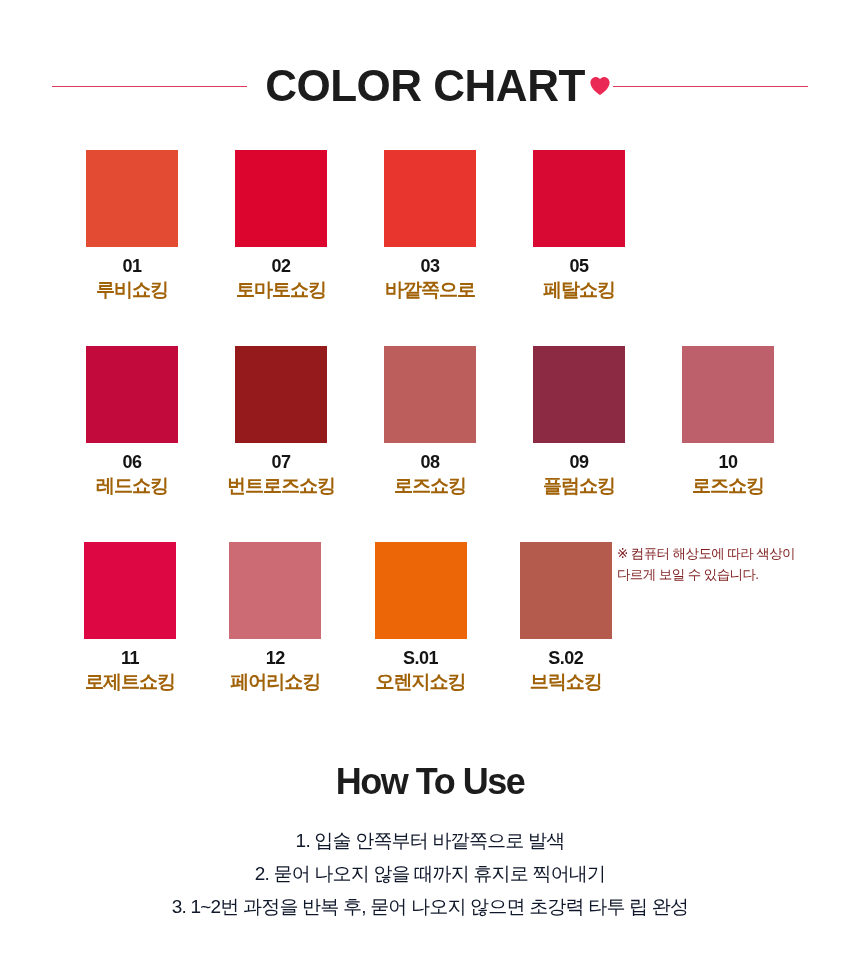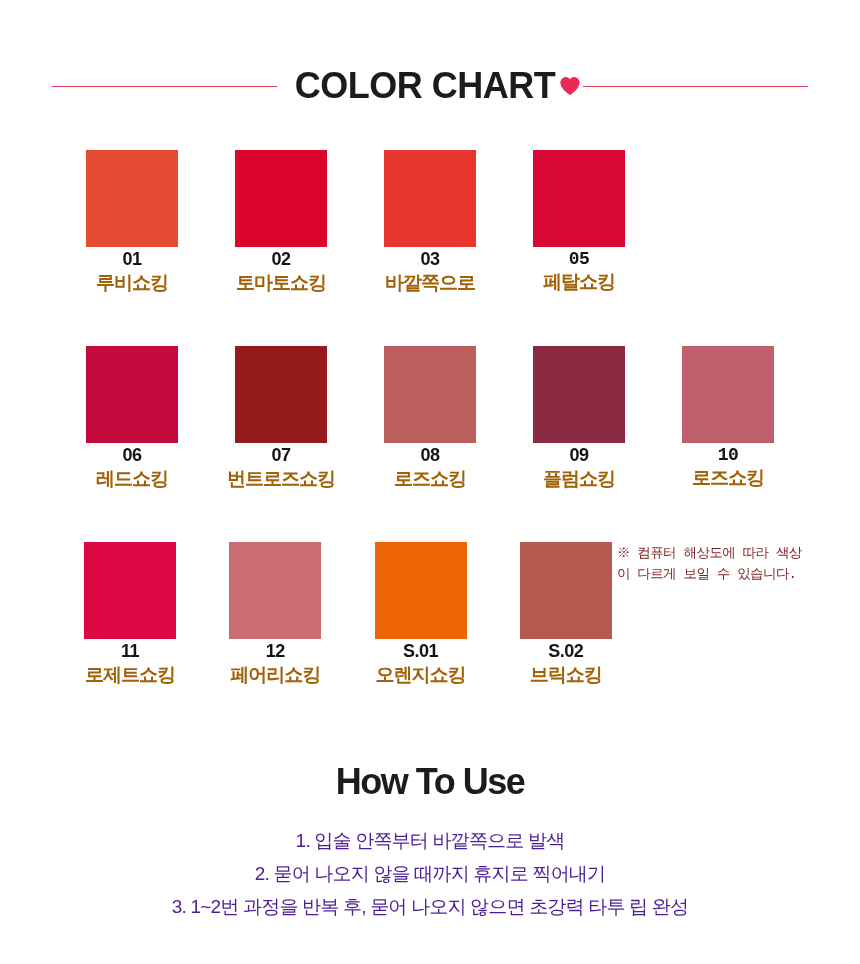--- a/index.html
+++ b/index.html
@@ -29,21 +29,21 @@
   }
   .rule {
     flex: 1 1 auto;
     height: 1px;
     background: #e03a5a;
   }
   .rule.left  { margin-right: 16px; margin-left: 52px; }
   .rule.right { margin-left: 2px;  margin-right: 52px; }
 
   .chart-title {
-    font-size: 36px;
+    font-size: 44px;
     font-weight: bold;
     letter-spacing: -0.5px;
     color: #1c1c1c;
     white-space: nowrap;
     line-height: 1;
     padding: 0 2px;
   }
   .heart-icon {
     width: 22px;
     height: 22px;
@@ -63,29 +63,29 @@
     display: flex;
     height: 196px;
   }
   .cell {
     width: 148px;
     margin-right: 1px;
     display: flex;
     flex-direction: column;
     align-items: center;
   }
-  .cell:last-child { margin-right: 0; font-family: Liberation Mono, monospace; }
+  .cell:last-child { margin-right: 0; }
 
   .swatch {
     width: 92px;
     height: 97px;
     display: block;
   }
   .swatch-code {
-    margin-top: 2px;
+    margin-top: 9px;
     font-size: 18px;
     font-weight: bold;
     line-height: 1.15;
     letter-spacing: -0.5px;
     color: #141414;
     text-align: center;
   }
   .swatch-name {
     margin-top: 2px;
     font-size: 19px;
@@ -128,21 +128,21 @@
     letter-spacing: -1.5px;
     color: #1c1c1c;
     line-height: 1.1;
   }
   .howto-steps {
     margin-top: 22px;
   }
   .howto-step {
     font-size: 19px;
     letter-spacing: -0.8px;
-    color: #4c1d95;
+    color: #0f172a;
     line-height: 1.75;
     white-space: nowrap;
   }
 </style>
 </head>
 <body>
 
 <div class="chart-header">
   <span class="rule left"></span>
   <span class="chart-title">COLOR CHART</span>

